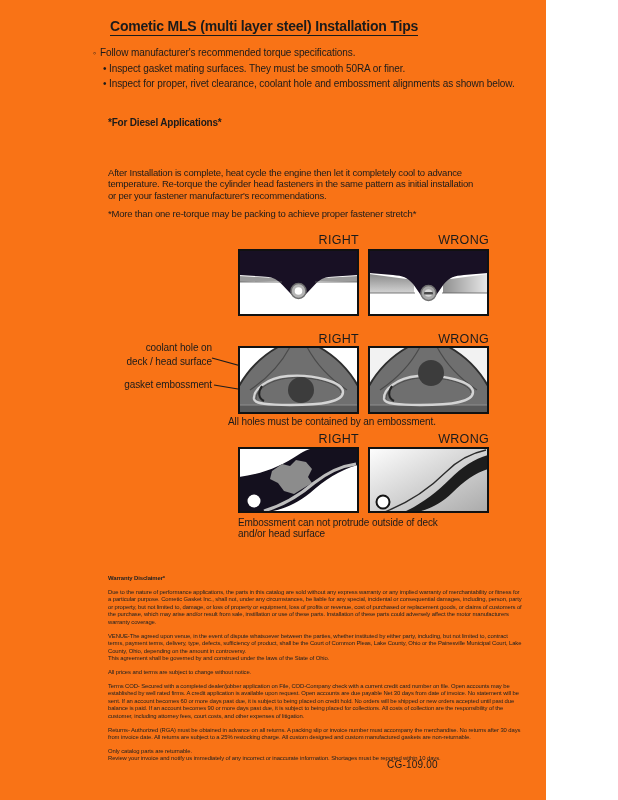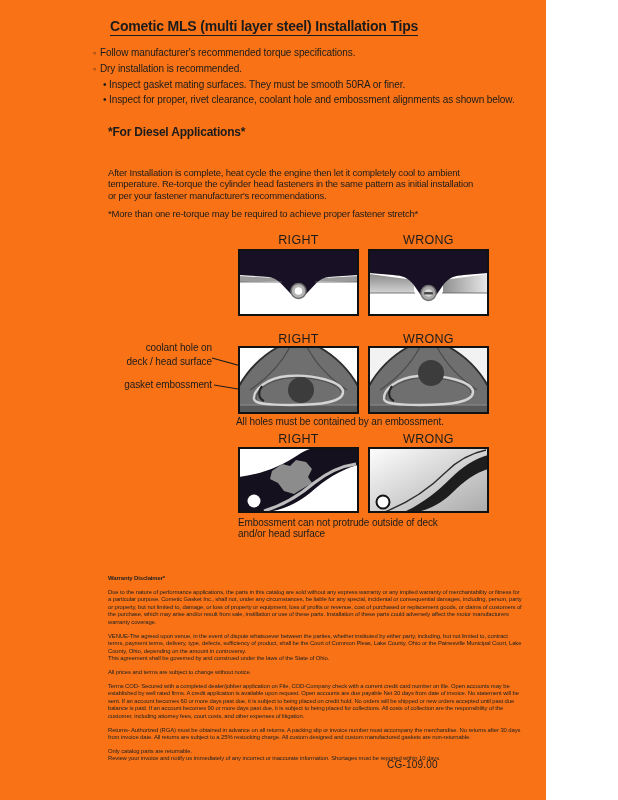--- a/index.html
+++ b/index.html
@@ -5,25 +5,25 @@
   html,body{margin:0;padding:0;background:#fff;}
   .page{position:relative;width:546px;height:800px;background:#f97316;overflow:hidden;
         font-family:"Liberation Sans","DejaVu Sans",sans-serif;color:#1b1b1b;}
   .title{position:absolute;left:110px;top:18px;font-size:14px;font-weight:bold;
          letter-spacing:-0.2px;border-bottom:1.6px solid #1b1b1b;padding-bottom:1px;}
   .tips{position:absolute;left:93px;top:45px;font-size:10px;line-height:15px;letter-spacing:-0.1px;}
   .tip{white-space:nowrap;}
   .tip .mk{display:inline-block;width:7px;font-size:9px;}
   .tip.sub{margin-left:10px;}
   .tip.sub .mk{width:6px;font-size:10px;}
-  .diesel-h{position:absolute;left:108px;top:125px;font-size:12px;font-weight:bold;letter-spacing:-0.2px;}
+  .diesel-h{position:absolute;left:108px;top:117px;font-size:10px;font-weight:bold;letter-spacing:-0.2px;}
   .para{position:absolute;left:108px;width:430px;font-size:9.5px;line-height:11.4px;
         letter-spacing:-0.2px;white-space:pre-line;}
   .p1{top:136px;} .p2{top:167px;} .note{top:208px;}
-  .dlabel{position:absolute;width:121px;text-align:center;font-size:12.5px;letter-spacing:0.3px;}
+  .dlabel{position:absolute;width:121px;text-align:right;font-size:12.5px;letter-spacing:0.3px;}
   .dbox{position:absolute;width:121px;}
   .dbox svg{display:block;}
   .caption{position:absolute;font-size:10px;letter-spacing:-0.1px;white-space:pre-line;}
   .side-label{position:absolute;left:96px;width:116px;text-align:right;font-size:10px;
               line-height:14px;letter-spacing:-0.1px;white-space:pre-line;}
   .leader{position:absolute;left:210px;top:352px;}
   .disclaimer{position:absolute;left:108px;top:575px;width:414px;font-size:5.9px;
               line-height:7.6px;letter-spacing:-0.1px;color:#222;}
   .d-head{font-weight:bold;}
   .d-para{margin-top:6px;}
@@ -32,30 +32,29 @@
 </style>
 </head>
 <body>
 
 <div class="page">
 
   <div class="title">Cometic MLS (multi layer steel) Installation Tips</div>
 
   <div class="tips">
     <div class="tip"><span class="mk">◦</span><span>Follow manufacturer's recommended torque specifications.</span></div>
-    <div class="tip"><span class="mk">◦</span><span>Dry installation is recommended.</span></div>
     <div class="tip sub"><span class="mk">•</span><span>Inspect gasket mating surfaces.  They must be smooth 50RA or finer.</span></div>
     <div class="tip sub"><span class="mk">•</span><span>Inspect for proper, rivet clearance, coolant hole and embossment alignments as shown below.</span></div>
   </div>
 
   <div class="diesel-h">*For Diesel Applications*</div>
-  <div class="para p2">After Installation is complete, heat cycle the engine then let it completely cool to ambient
+  <div class="para p2">After Installation is complete, heat cycle the engine then let it completely cool to advance
 temperature. Re-torque the cylinder head fasteners in the same pattern as initial installation
 or per your fastener manufacturer's recommendations.</div>
-  <div class="para note">*More than one re-torque may be required to achieve proper fastener stretch*</div>
+  <div class="para note">*More than one re-torque may be packing to achieve proper fastener stretch*</div>
 
   <div class="dlabel" style="left:238px;top:233px;">RIGHT</div>
   <div class="dlabel" style="left:368px;top:233px;">WRONG</div>
 
   <div class="dbox" style="left:238px;top:249px;">
     <svg width="121" height="67" viewBox="0 0 121 67">
       <rect x="0" y="0" width="121" height="67" fill="#ffffff"></rect>
       <polygon points="1,27 36,29 44,32 1,33" fill="#9b9b9b"></polygon>
       <polygon points="120,27 85,29 77,32 120,33" fill="#9b9b9b"></polygon>
       <path d="M1,1 H120 V26 L97,27.5 C87,28.2 83.5,28.8 76.5,36 L69,44 C63.5,50 57.5,50 52,44 L44.5,36 C37.5,28.8 34,28.2 24,27.5 L1,26 Z" fill="#181024"></path>
@@ -131,21 +130,21 @@
       <path d="M69,1 C77,16 91,32 109,44" stroke="#4a4a4a" stroke-width="1.2" fill="none"></path>
       <rect x="1" y="59" width="119" height="8" fill="#585858"></rect>
       <line x1="1" y1="59" x2="120" y2="59" stroke="#8f8f8f" stroke-width="1"></line>
       <path d="M18,54 C17,45 30,34 51,32 C76,30 103,38 103,47" stroke="#4c4c4c" stroke-width="1" fill="none"></path>
       <path d="M16,53 C15,44 28,32 50,30 C76,28 105,36 105,46 C105,56 84,59 52,59 C30,59 17,58 16,53 Z" fill="none" stroke="#d4d4d4" stroke-width="2.4"></path>
       <path d="M24,40 C20,46 20,52 26,55" stroke="#242424" stroke-width="2" fill="none"></path>
       <circle cx="63" cy="27" r="13" fill="#3c3c3c"></circle>
       <rect x="1" y="1" width="119" height="66" fill="none" stroke="#111111" stroke-width="2"></rect>
     </svg>
   </div>
-  <div class="caption" style="left:236px;top:416px;">All holes must be contained by an embossment.</div>
+  <div class="caption" style="left:228px;top:416px;">All holes must be contained by an embossment.</div>
 
   <div class="dlabel" style="left:238px;top:432px;">RIGHT</div>
   <div class="dlabel" style="left:368px;top:432px;">WRONG</div>
 
   <div class="dbox" style="left:238px;top:447px;">
     <svg width="121" height="66" viewBox="0 0 121 66">
       <rect x="0" y="0" width="121" height="66" fill="#ffffff"></rect>
       <path d="M1,30 C24,27 44,19 60,8 C69,2 76,0 84,1 L120,1 V18 C101,23 87,33 72,46 C57,58 41,64 24,66 L1,66 Z" fill="#14101e"></path>
       <polygon points="34,24 44,17 52,19 58,13 68,15 74,22 70,30 74,36 64,42 56,47 46,44 40,36 32,32" fill="#8c8c8c"></polygon>
       <path d="M26,64 C46,58 62,48 76,36 C90,25 103,19 118,17" stroke="#bdbdbd" stroke-width="3" fill="none"></path>

